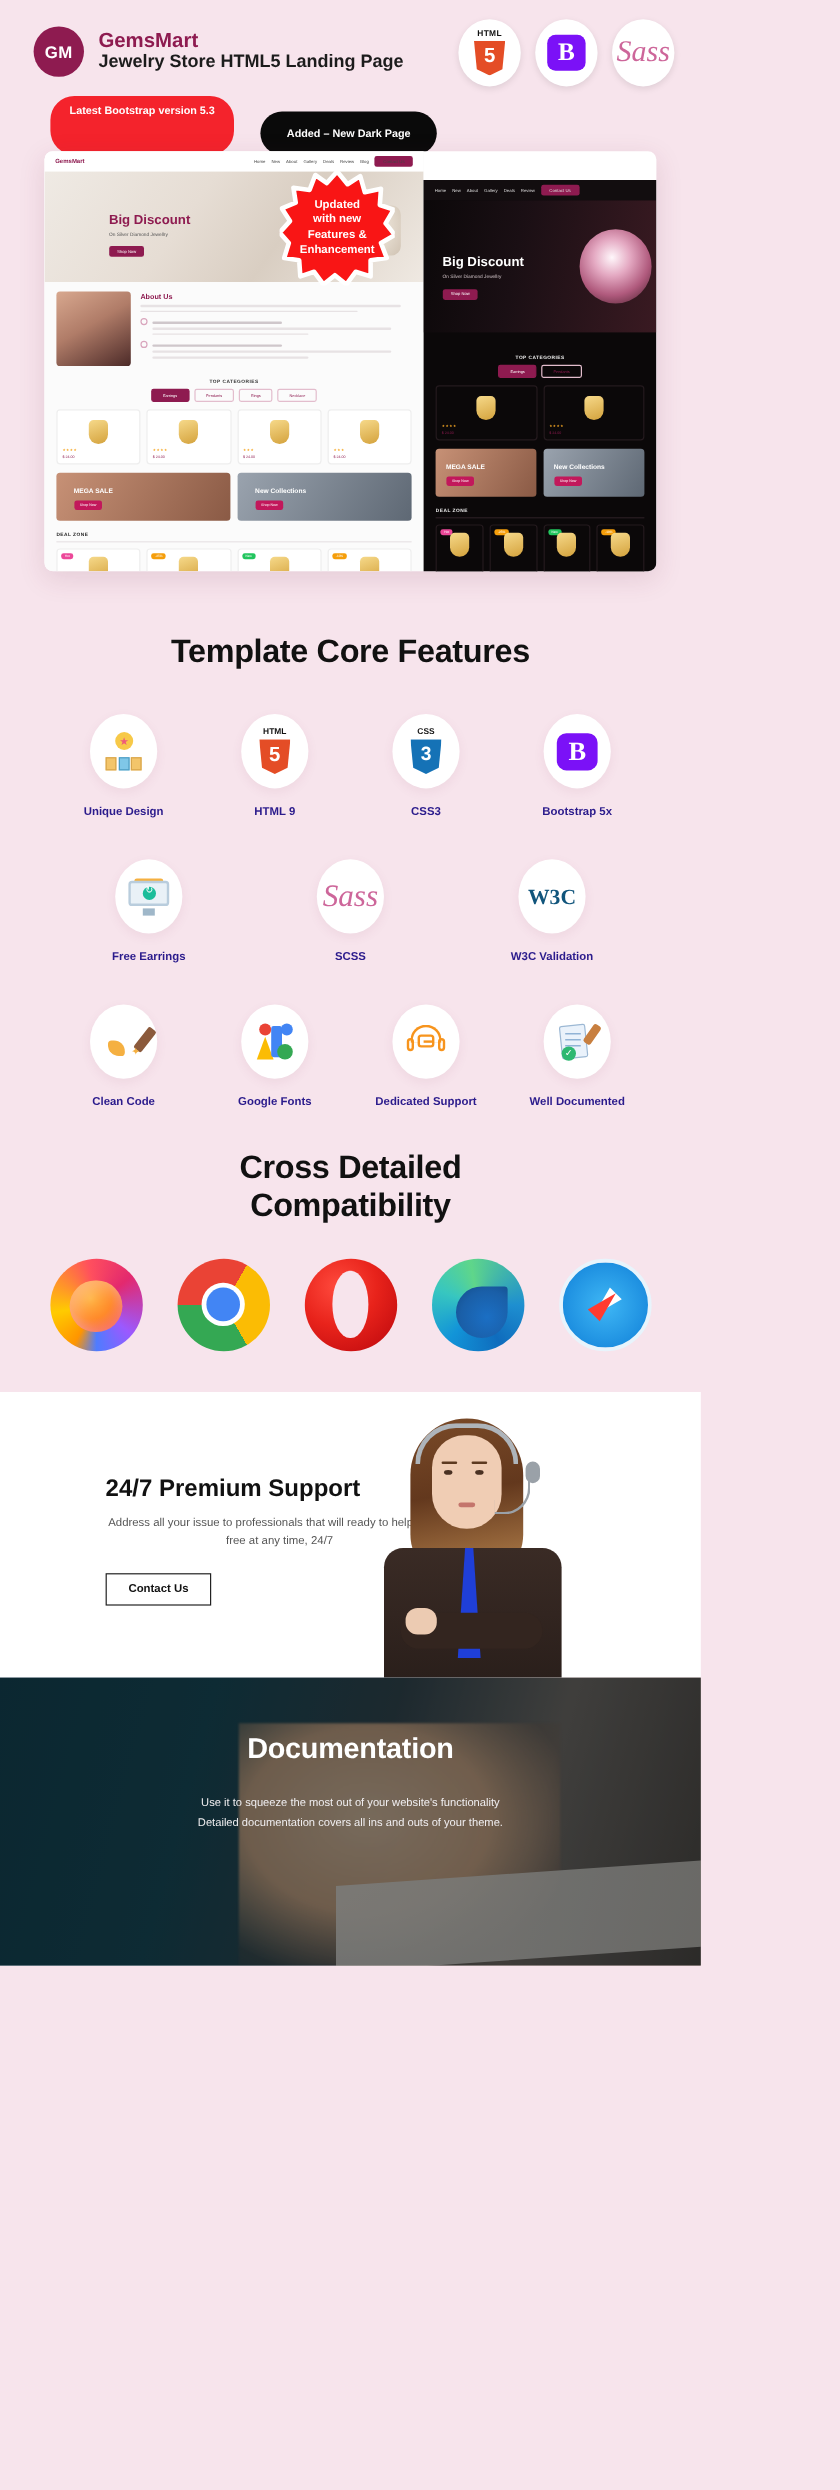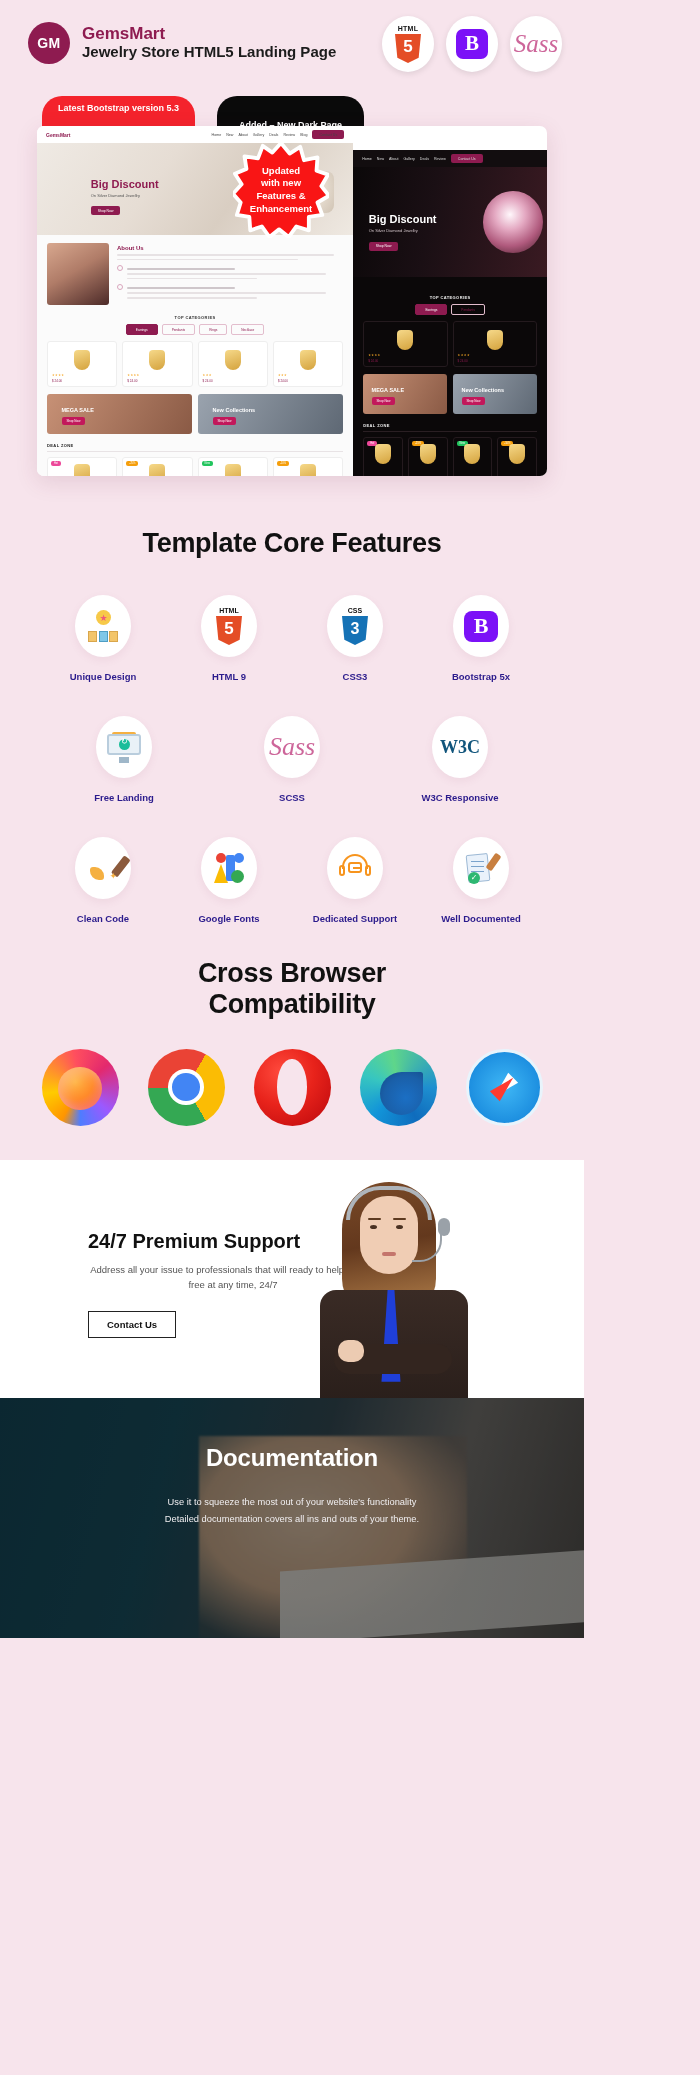--- a/index.html
+++ b/index.html
@@ -38,24 +38,24 @@
     clip-path:polygon(0 0,100% 0,91% 82%,50% 100%,9% 82%);
     color:#fff; font-weight:bold; font-size:17px; text-align:center; line-height:26px;
   }
   .bs-mark {
     width:32px; height:30px; background:#7b11f7; border-radius:7px;
     color:#fff; font-weight:bold; font-size:21px; text-align:center; line-height:29px;
     font-family:"Liberation Serif", serif;
   }
   .sass-mark { color:#cd669a; font-size:25px; font-style:italic; font-family:"Liberation Serif", serif; }
 
-  .pills { position:absolute; left:42px; top:96px; display:flex; gap:22px; }
+  .pills { position:absolute; left:42px; top:80px; display:flex; gap:22px; }
   .pill { border-radius:20px; font-size:9px; padding:7px 16px; font-weight:600; }
   .pill-red { background:#f4232c; color:#fff; }
-  .pill-dark { background:#0a0a0a; color:#fff; padding:24px 22px; }
+  .pill-dark { background:#0a0a0a; color:#fff; padding:13px 22px;margin-top:13px; }
 
   
   .section-title {
     text-align:center; color:#111; font-weight:bold; letter-spacing:-.3px;
   }
   .title-landing { font-size:27px; margin-top:8px; }
   .title-core { font-size:27px; }
   .title-cross { font-size:27px; line-height:1.16; }
 
   
@@ -535,33 +535,33 @@
     <div class="feat-row">
       <div class="feat">
         <div class="feat-ico">
           <div class="g-mon">
               <div class="top"></div>
               <div class="scr"></div>
               <div class="cir"></div>
               <div class="stand"></div>
             </div>
         </div>
-        <div class="feat-label">Free Landing</div>
+        <div class="feat-label">Free Earrings</div>
       </div>
       <div class="feat">
         <div class="feat-ico">
           <div class="g-sass">Sass</div>
         </div>
         <div class="feat-label">SCSS</div>
       </div>
       <div class="feat">
         <div class="feat-ico">
           <div class="g-w3c">W3C</div>
         </div>
-        <div class="feat-label">W3C Responsive</div>
+        <div class="feat-label">W3C Validation</div>
       </div>
     </div>
 
     <div class="feat-row">
       <div class="feat">
         <div class="feat-ico">
           <div class="g-brush">
               <div class="h"></div>
               <div class="tip"></div>
               <div class="dot">✦</div>
@@ -602,21 +602,21 @@
               <div class="pen"></div>
               <div class="chk">✓</div>
             </div>
         </div>
         <div class="feat-label">Well Documented</div>
       </div>
     </div>
   </div>
 
   <div class="section-title title-cross" style="margin-top:6px">
-    <div>Cross Browser</div>
+    <div>Cross Detailed</div>
     <div>Compatibility</div>
   </div>
 
   <div class="browsers">
     <div class="br br-ff"></div>
     <div class="br br-cr"></div>
     <div class="br br-op"></div>
     <div class="br br-ed"></div>
     <div class="br br-sf">
         <div class="needle2"></div>

